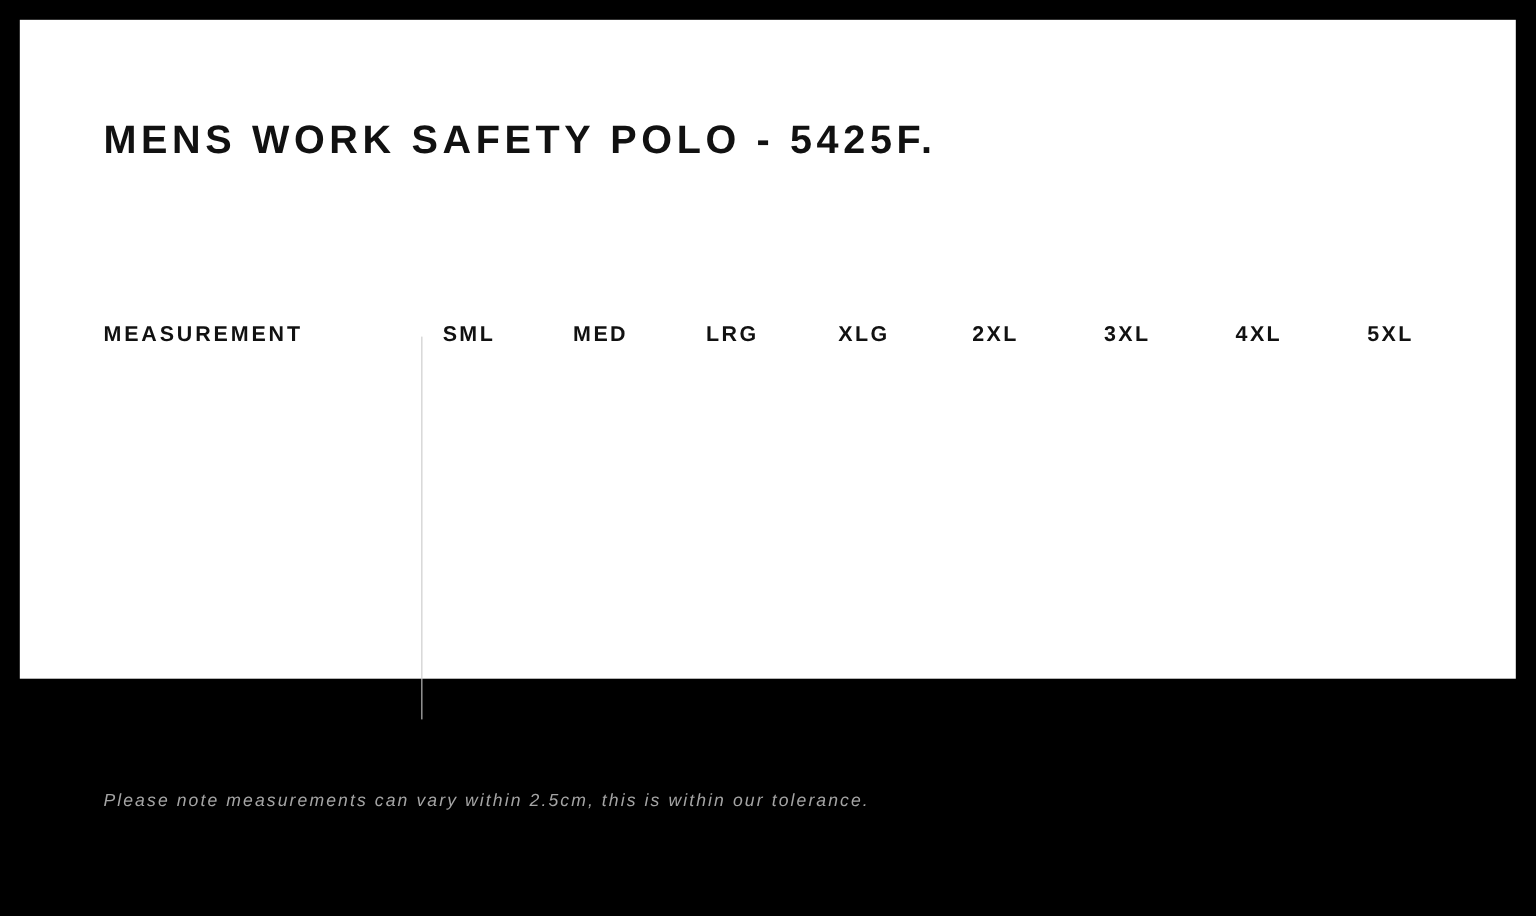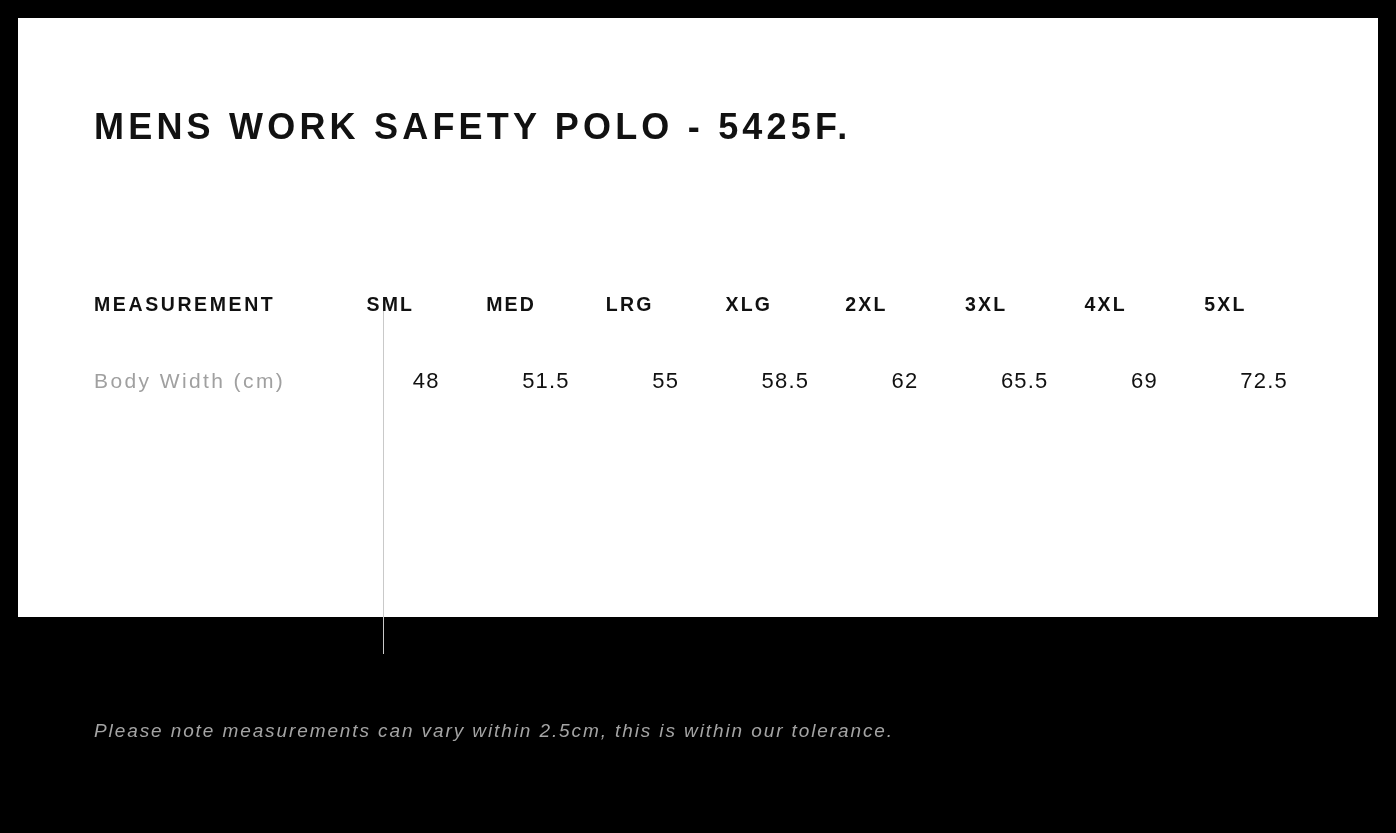--- a/index.html
+++ b/index.html
@@ -60,21 +60,21 @@
   }
   .head-label {
     text-align: left;
     font-size: 19.5px;
     font-weight: bold;
     letter-spacing: 2.6px;
     color: #111111;
     padding-left: 1px;
   }
   .head-size {
-    text-align: left;
+    text-align: center;
     font-size: 19.5px;
     font-weight: bold;
     letter-spacing: 2.2px;
     color: #111111;
   }
   .body-row td {
     height: 94px;
     vertical-align: middle;
   }
   .row-label {
@@ -96,21 +96,21 @@
     left: 365px;
     top: 288px;
     width: 1px;
     height: 348px;
     background: #c9c9c9;
   }
   .note {
     position: absolute;
     left: 76px;
     top: 702px;
-    font-size: 19px;
+    font-size: 16px;
     font-style: italic;
     letter-spacing: 1.9px;
     color: #a4a4a4;
     white-space: nowrap;
   }
 </style>
 </head>
 <body>
 
 <div class="frame">
@@ -139,30 +139,19 @@
           <th class="head-size">MED</th>
           <th class="head-size">LRG</th>
           <th class="head-size">XLG</th>
           <th class="head-size">2XL</th>
           <th class="head-size">3XL</th>
           <th class="head-size">4XL</th>
           <th class="head-size">5XL</th>
         </tr>
       </thead>
       <tbody>
-        <tr class="body-row">
-          <td class="row-label">Body Width (cm)</td>
-          <td class="cell-value">48</td>
-          <td class="cell-value">51.5</td>
-          <td class="cell-value">55</td>
-          <td class="cell-value">58.5</td>
-          <td class="cell-value">62</td>
-          <td class="cell-value">65.5</td>
-          <td class="cell-value">69</td>
-          <td class="cell-value">72.5</td>
-        </tr>
       </tbody>
     </table>
   </div>
 
   <div class="note">Please note measurements can vary within 2.5cm, this is within our tolerance.</div>
 
 </div>
 
 </body></html>

